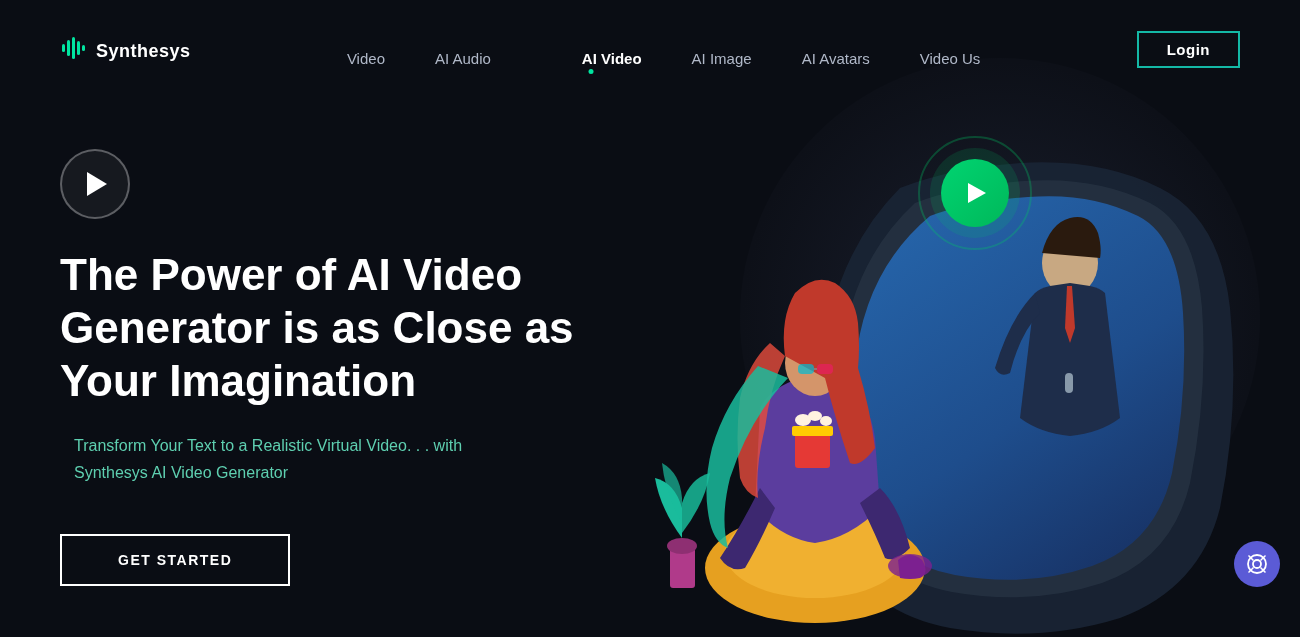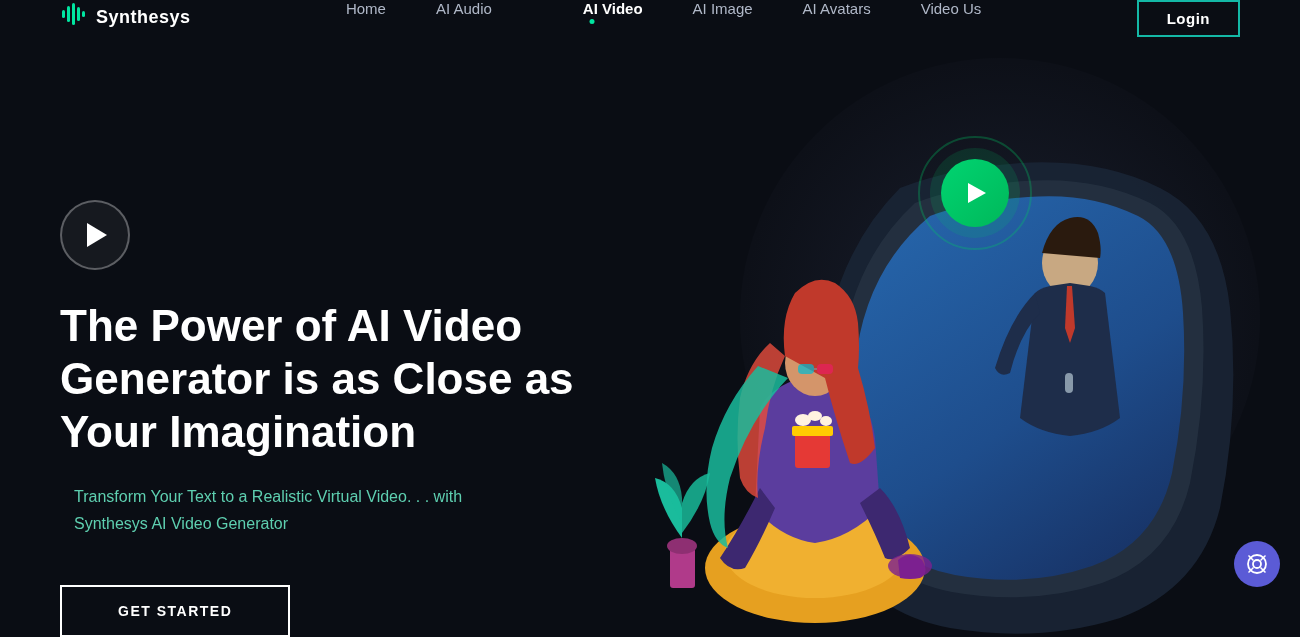--- a/index.html
+++ b/index.html
@@ -10,21 +10,21 @@
       font-family: 'Segoe UI', Arial, sans-serif;
       width: 1300px;
       height: 637px;
       overflow: hidden;
       position: relative;
     }
 
     
     nav {
       display: flex;
-      align-items: flex-start;
+      align-items: flex-end;
       justify-content: space-between;
       padding: 0 60px;
       height: 68px;
       position: relative;
       z-index: 10;
     }
 
     .logo {
       display: flex;
       align-items: center;
@@ -87,21 +87,21 @@
       padding: 8px 28px;
       font-size: 15px;
       font-weight: 600;
       cursor: pointer;
       letter-spacing: 0.5px;
     }
 
     
     .hero {
       display: flex;
-      align-items: flex-end;
+      align-items: center;
       padding: 20px 60px 0 60px;
       position: relative;
       height: calc(637px - 68px);
     }
 
     
     .hero-left {
       flex: 0 0 580px;
       padding-top: 10px;
       position: relative;
@@ -272,21 +272,21 @@
         <rect x="12" y="3" width="3" height="22" rx="1.5" fill="#00e5a0"></rect>
         <rect x="17" y="7" width="3" height="14" rx="1.5" fill="#00e5a0"></rect>
         <rect x="22" y="11" width="3" height="6" rx="1.5" fill="#00e5a0"></rect>
       </svg>
     </span>
     <span class="logo-text">Synthesys</span>
   </div>
 
   <ul class="nav-links">
     <li>
-      <a href="#">Home</a>
+      <a href="#">Video</a>
     </li>
     <li>
       <a href="#">AI Audio</a>
     </li>
     <li class="active-item">
       <a href="#" class="active">AI Video</a>
     </li>
     <li>
       <a href="#">AI Image</a>
     </li>

